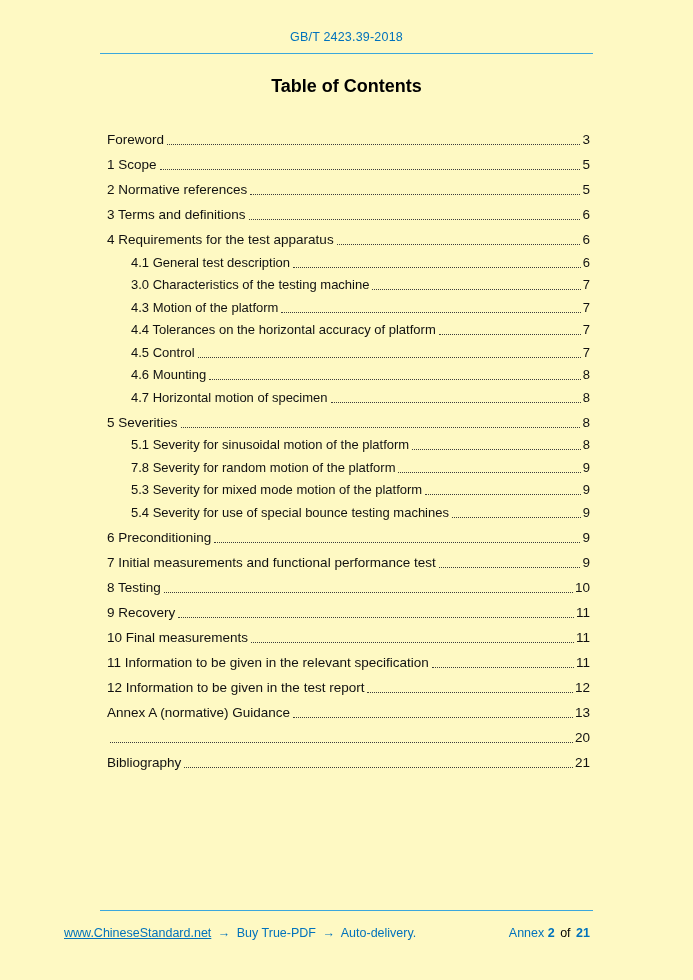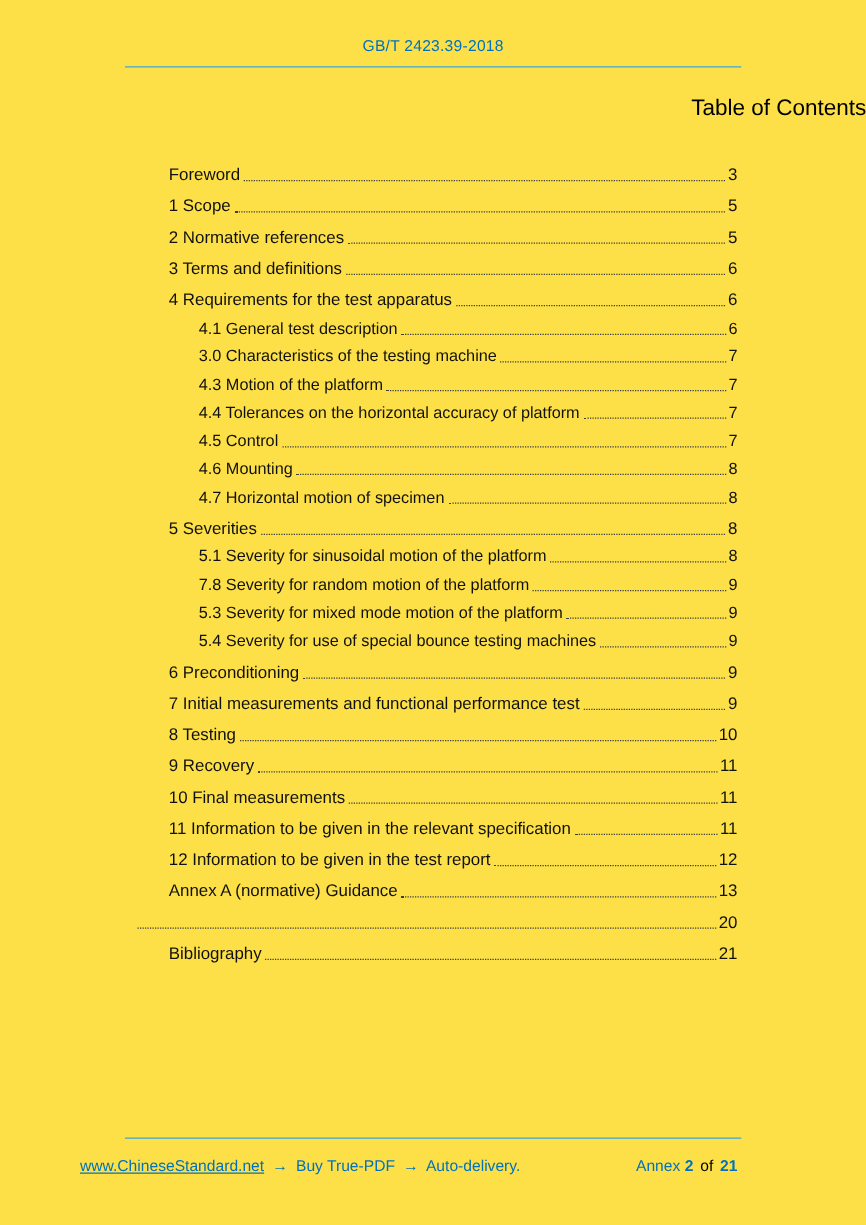--- a/index.html
+++ b/index.html
@@ -8,43 +8,43 @@
     --ink:#111111;
   }
   *{margin:0;padding:0;box-sizing:border-box;}
   html,body{background:#ffffff;}
   body{
     width:693px;height:980px;margin:0 auto;
     font-family:"Liberation Sans","DejaVu Sans",sans-serif;
     color:var(--ink);
   }
   .page{
-    position:relative;width:693px;height:980px;background:#fde047;overflow:hidden;
+    position:relative;width:693px;height:980px;background:#fef9c3;overflow:hidden;
   }
   .header{padding-top:30px;}
   .header-title{
     text-align:center;color:var(--accent);font-size:12.5px;font-weight:400;
     letter-spacing:0.2px;
   }
   .rule{
     height:0;border-top:1.4px solid var(--rule);margin:0 100px;
   }
   .header .rule{margin-top:9px;}
   .doc-title{
-    margin-top:22px;text-align:right;font-size:18px;font-weight:400;color:#000;
+    margin-top:22px;text-align:center;font-size:18px;font-weight:700;color:#000;
   }
   .toc{
     margin-top:26px;padding:0 103px 0 107px;
   }
   .toc-row{
     display:flex;align-items:flex-end;
   }
   .toc-row.level0{font-size:13.5px;height:25px;}
   .toc-row.level1{font-size:13px;height:22.5px;padding-left:24px;}
-  .toc-label{white-space:nowrap;line-height:1.15;margin-left:28px;}
+  .toc-label{white-space:nowrap;line-height:1.15;}
   .toc-leader{
     flex:1;min-width:12px;
     border-bottom:1.6px dotted #3c3c3c;
     margin:0 2px 3px 3px;
   }
   .toc-page{white-space:nowrap;line-height:1.15;}
   .footer{
     position:absolute;left:0;right:0;bottom:40px;
   }
   .footer-row{

